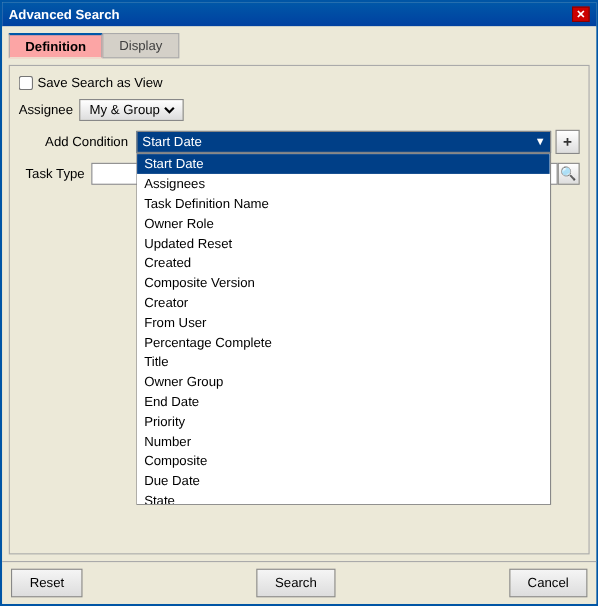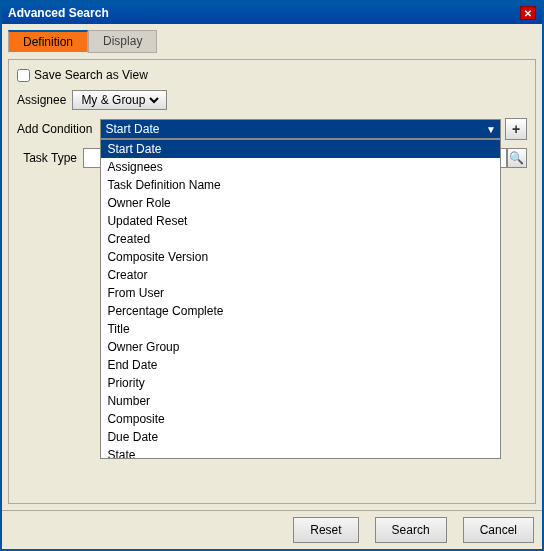--- a/index.html
+++ b/index.html
@@ -58,23 +58,23 @@
       margin-bottom: 6px;
     }
     .tab {
       padding: 3px 14px;
       border: 1px solid #aaa;
       background: #ece9d8;
       cursor: pointer;
       font-size: 12px;
     }
     .tab.active {
-      background: #f97316;
+      background: #fca5a5;
       border-bottom: 1px solid #ece9d8;
-      font-weight: normal;
+      font-weight: bold;
       border-top: 2px solid #0058a8;
       z-index: 1;
     }
     .tab.inactive {
       background: #d4d0c8;
       border-bottom: 1px solid #aaa;
       color: #404040;
     }
     .tab-panel {
       border: 1px solid #aaa;
@@ -120,20 +120,21 @@
     }
     .condition-row {
       display: flex;
       align-items: center;
       margin-bottom: 8px;
       gap: 4px;
     }
     .condition-label {
       font-size: 12px;
       margin-right: 4px;
+      margin-left: 24px;
     }
     .add-btn {
       width: 22px;
       height: 22px;
       border: 1px solid #888;
       background: linear-gradient(to bottom, #fff, #ddd);
       display: flex;
       align-items: center;
       justify-content: center;
       cursor: pointer;
@@ -208,21 +209,21 @@
       border: 1px solid #888;
       background: linear-gradient(to bottom, #fff, #ddd);
       display: flex;
       align-items: center;
       justify-content: center;
       cursor: pointer;
       font-size: 12px;
     }
     .bottom-bar {
       display: flex;
-      justify-content: flex-end;
+      justify-content: space-between;
       align-items: center;
       padding: 6px 8px;
       gap: 16px;
       border-top: 1px solid #aaa;
       background: #ece9d8;
     }
     .btn {
       height: 26px;
       padding: 0 16px;
       border: 1px solid #888;

